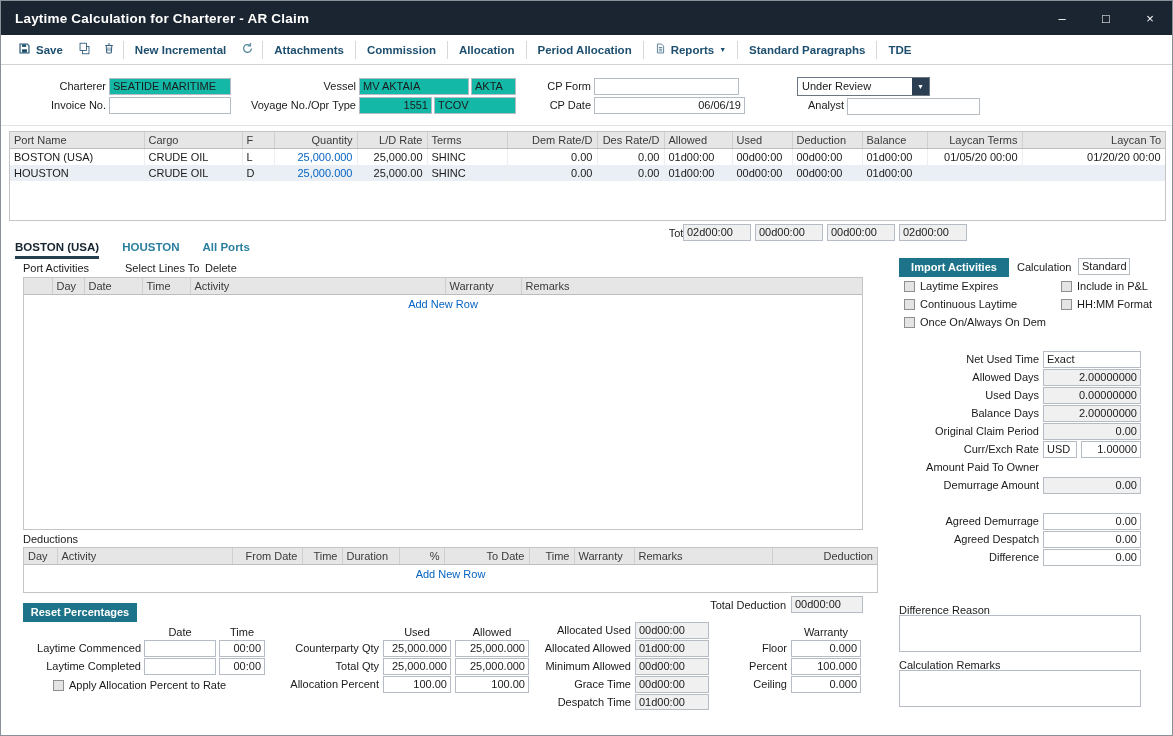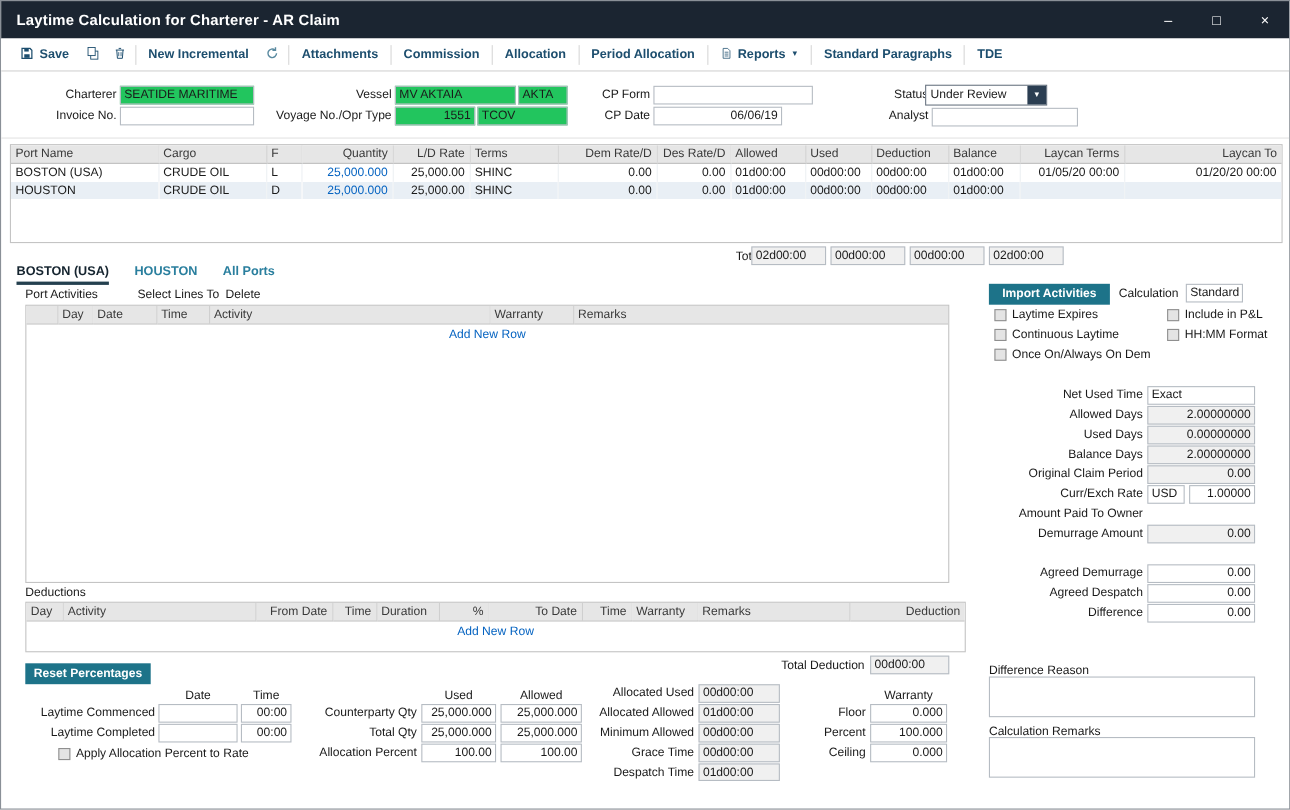--- a/index.html
+++ b/index.html
@@ -24,21 +24,21 @@
   .tb-sep{width:1px;height:18px;background:#d8d8d8;margin:0 2px}
   .caret{font-size:7px;color:#1d4e6e}
 
   
   .lbl{position:absolute;font-size:11px;color:#1a1a1a;line-height:17px;white-space:nowrap}
   .lbl.r{text-align:right}
   .hdr{position:absolute;font-size:11px;color:#1a1a1a;text-align:center;line-height:15px}
   .fld{position:absolute;height:17px;border:1px solid #b6bcc3;background:#fff;padding:0 3px;
        font-size:11px;line-height:15px;white-space:nowrap;overflow:hidden}
   .fld.ro{background:#f0f0f0}
-  .fld.gray{background:#22c55e}
+  .fld.gray{background:#14b8a6}
   .fld.rt{text-align:right}
   .link{color:#0563c1;cursor:pointer}
 
   
   .dd{position:absolute;height:19px;border:1px solid #6b7683;background:#fff;padding:0 20px 0 4px;
       font-size:11px;line-height:17px;cursor:pointer}
   .dd .dd-btn{position:absolute;right:0;top:0;bottom:0;width:17px;background:#2b3e52;color:#fff;
       display:flex;align-items:center;justify-content:center;font-size:7px}
 
   
@@ -161,24 +161,24 @@
     <span class="lbl r" style="left:245px;top:12px;width:110px">Vessel</span>
     <div class="fld gray" style="left:358px;top:12px;width:110px">MV AKTAIA</div>
     <div class="fld gray" style="left:470px;top:12px;width:45px">AKTA</div>
     <span class="lbl r" style="left:245px;top:31px;width:110px">Voyage No./Opr Type</span>
     <div class="fld gray rt" style="left:358px;top:31px;width:73px">1551</div>
     <div class="fld gray" style="left:433px;top:31px;width:82px">TCOV</div>
 
     <span class="lbl r" style="left:505px;top:12px;width:85px">CP Form</span>
     <div class="fld" style="left:593px;top:12px;width:145px"></div>
     <span class="lbl r" style="left:505px;top:31px;width:85px">CP Date</span>
-    <div class="fld rt" style="left:593px;top:31px;width:117px">06/06/19</div>
+    <div class="fld rt" style="left:593px;top:31px;width:151px">06/06/19</div>
 
     <span class="lbl r" style="left:770px;top:12px;width:73px">Status</span>
-    <div class="dd" style="left:840px;top:11px;width:111px">
+    <div class="dd" style="left:796px;top:11px;width:133px">
       <span>Under Review</span>
       <span class="dd-btn">▼</span>
     </div>
     <span class="lbl r" style="left:770px;top:31px;width:73px">Analyst</span>
     <div class="fld" style="left:846px;top:32px;width:133px"></div>
   </div>
 
   <div class="gridwrap" style="top:130px;left:8px;width:1157px;height:90px">
     <table class="grid">
       <colgroup>

